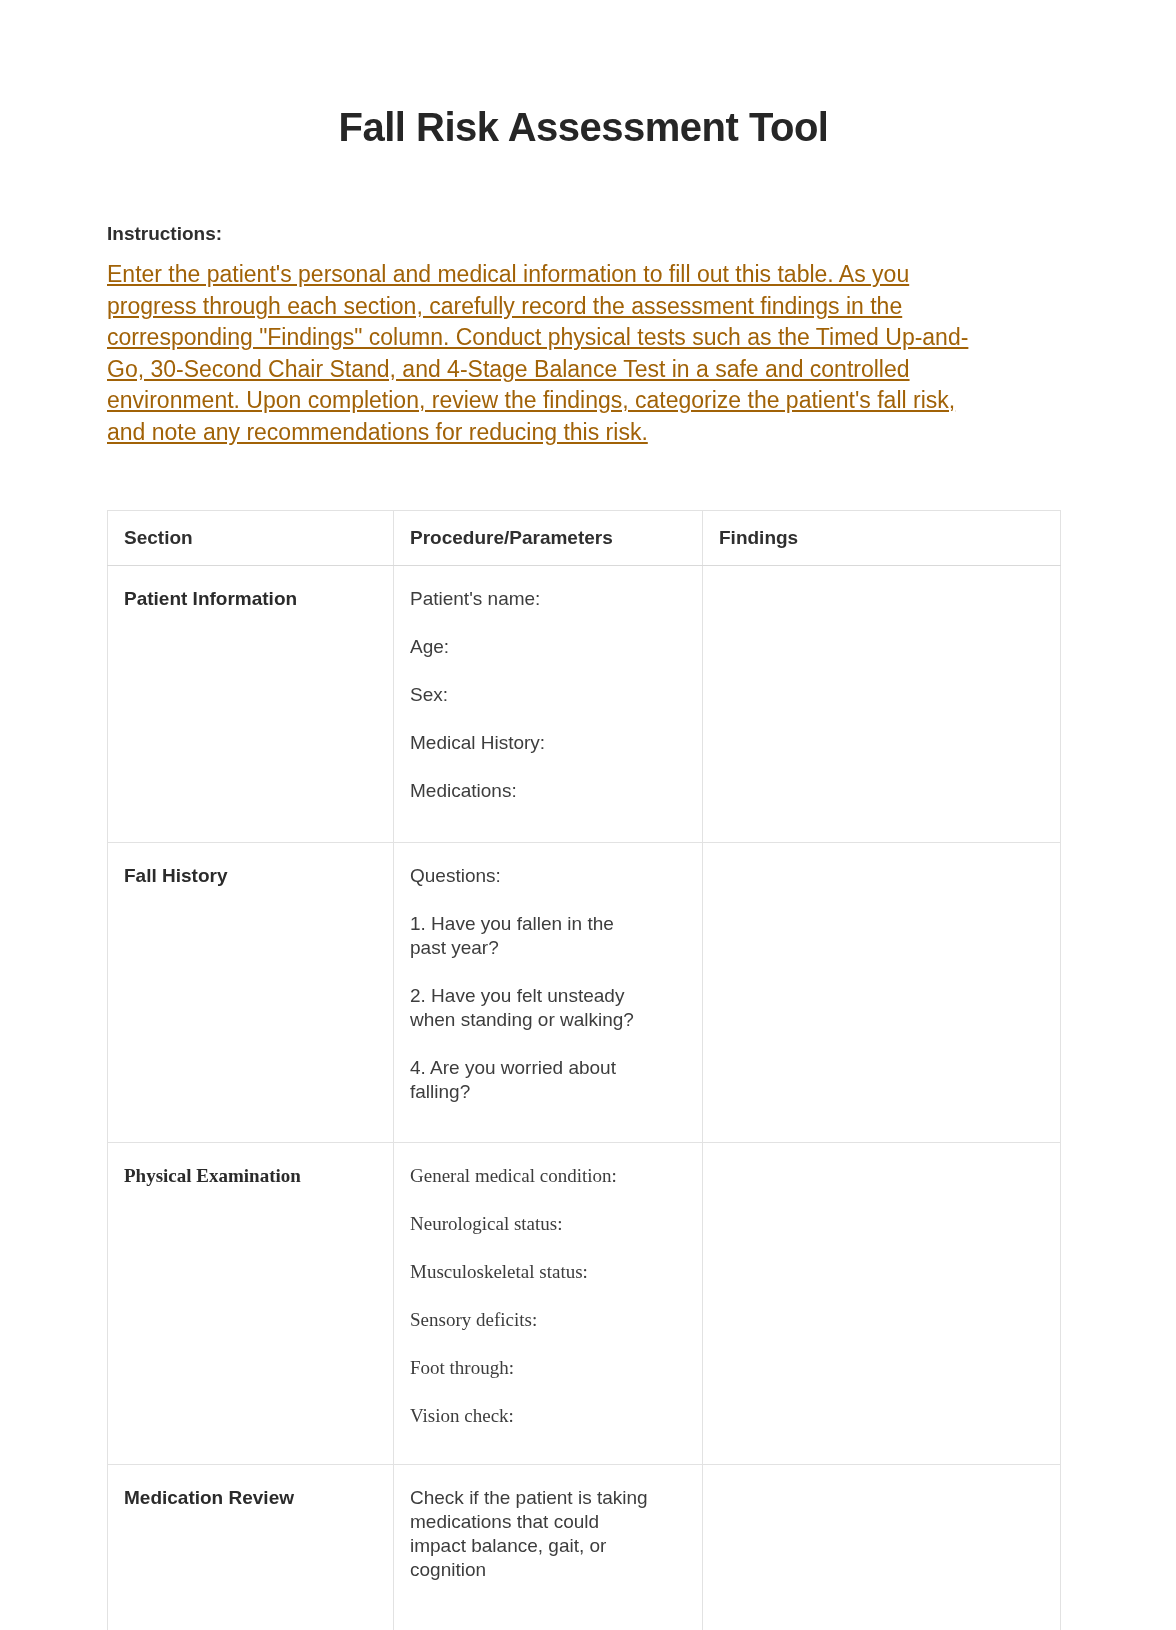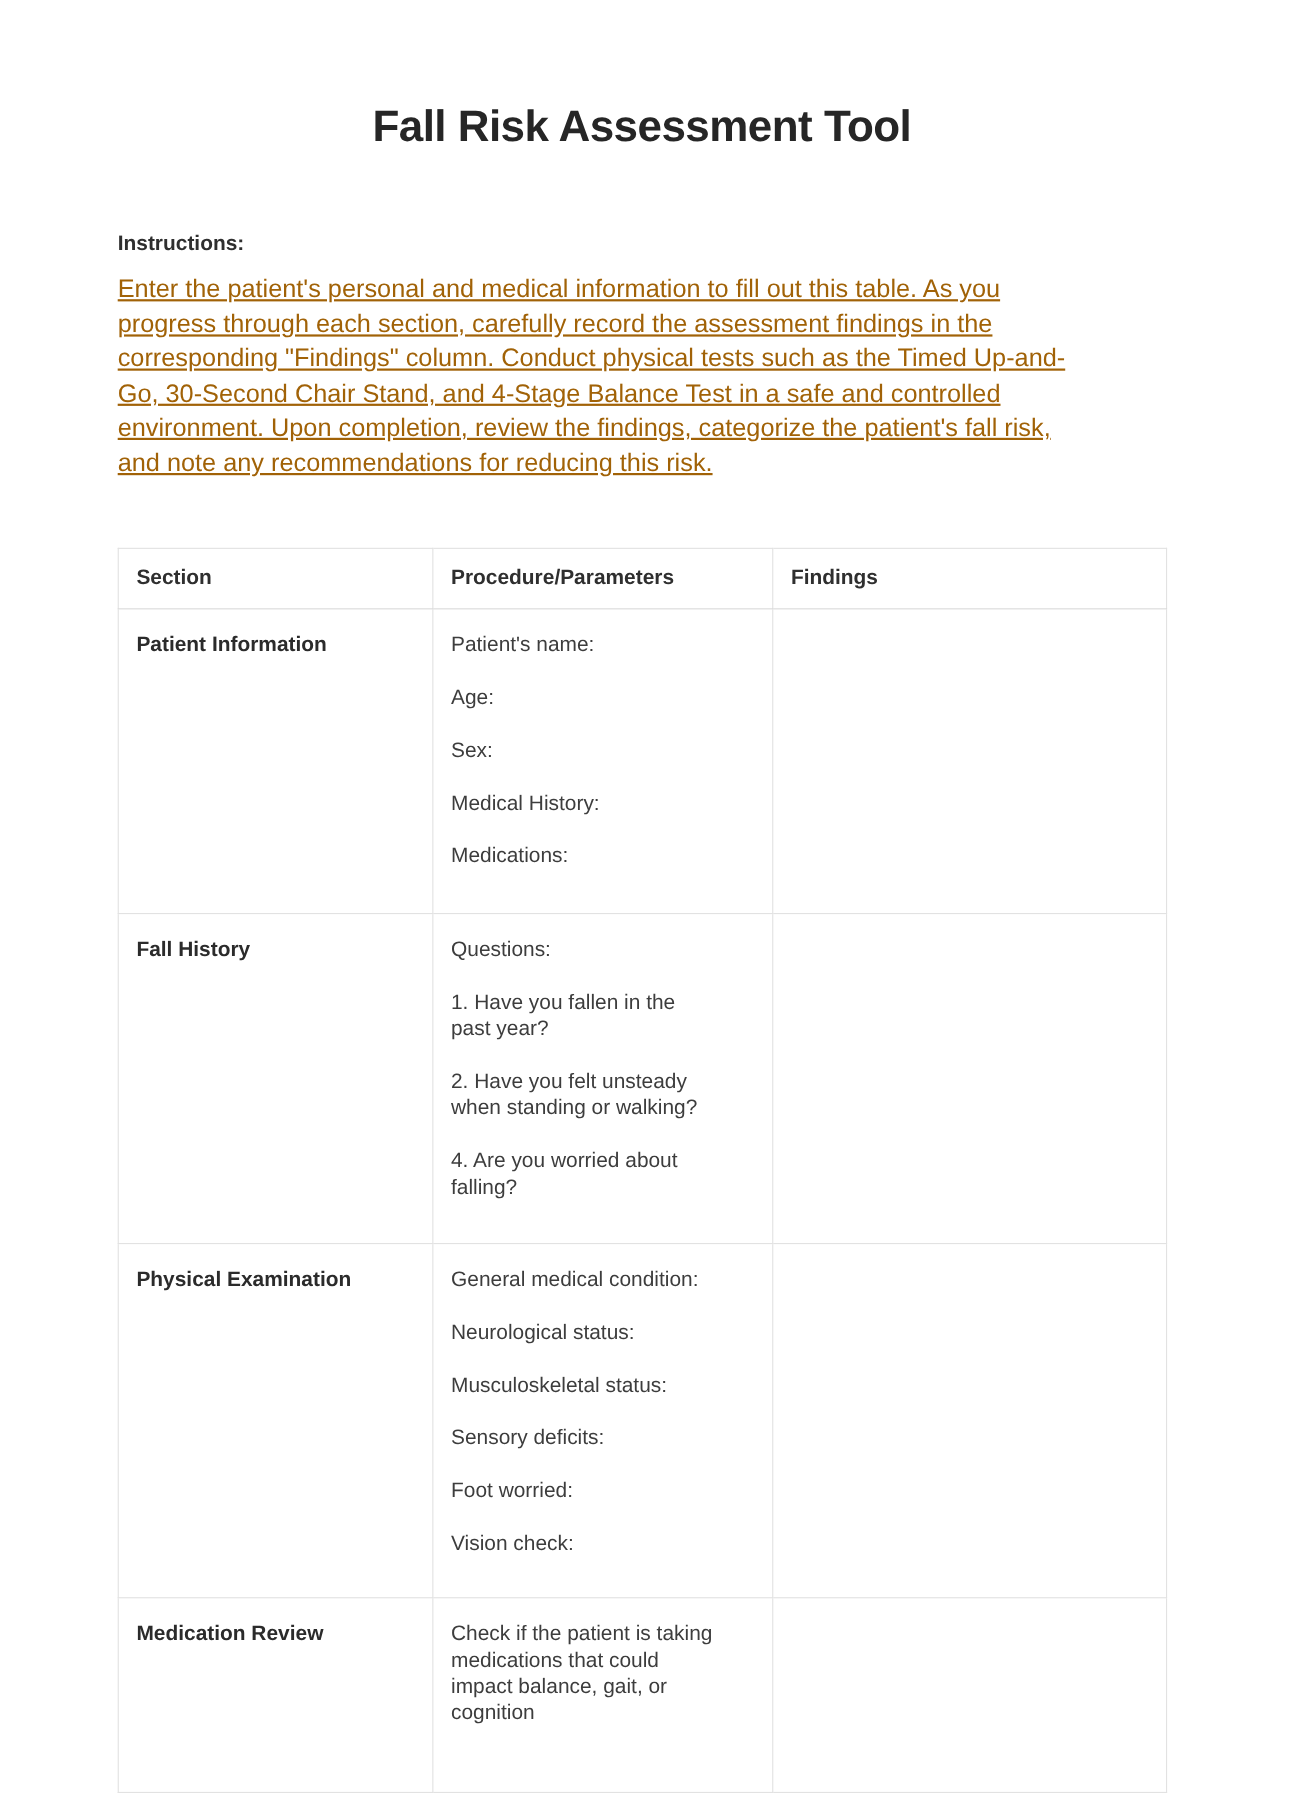--- a/index.html
+++ b/index.html
@@ -11,21 +11,21 @@
     width: 1176px;
     height: 1630px;
     font-family: "Liberation Sans", "DejaVu Sans", sans-serif;
     color: #3d3d3d;
     -webkit-font-smoothing: antialiased;
   }
   .doc {
     padding: 0 116px 0 107px;
   }
   .page-title {
-    margin: 0;
+    margin: 12px;
     padding-top: 91px;
     font-size: 40px;
     line-height: 48px;
     font-weight: 700;
     letter-spacing: -0.5px;
     text-align: center;
     color: #262626;
   }
   .ins-label {
     margin-top: 70px;
@@ -78,21 +78,21 @@
   }
   td.par p {
     margin: 0 0 24px 0;
     max-width: 238px;
     line-height: 24px;
     color: #3d3d3d;
   }
   td.par p:last-child { margin-bottom: 0; }
   tr.r0 { height: 277px; margin-top: 40px; }
   tr.r1 { height: 300px; }
-  tr.r2 { height: 322px; }
+  tr.r2 { height: 322px; font-family: Liberation Serif, serif; }
   tr.r3 { height: 177px; }
   .page-shadow {
     width: 953px;
     height: 1px;
     background: #efefef;
     margin-top: 4px;
   }
 </style>
 </head>
 <body>
@@ -142,21 +142,21 @@
         <td class="fin"></td>
       </tr>
 
       <tr class="r2">
         <td class="sec">Physical Examination</td>
         <td class="par">
           <p>General medical condition:</p>
           <p>Neurological status:</p>
           <p>Musculoskeletal status:</p>
           <p>Sensory deficits:</p>
-          <p>Foot worried:</p>
+          <p>Foot through:</p>
           <p>Vision check:</p>
         </td>
         <td class="fin"></td>
       </tr>
 
       <tr class="r3">
         <td class="sec">Medication Review</td>
         <td class="par">
           <p>Check if the patient is taking medications that could impact balance, gait, or cognition</p>
         </td>

